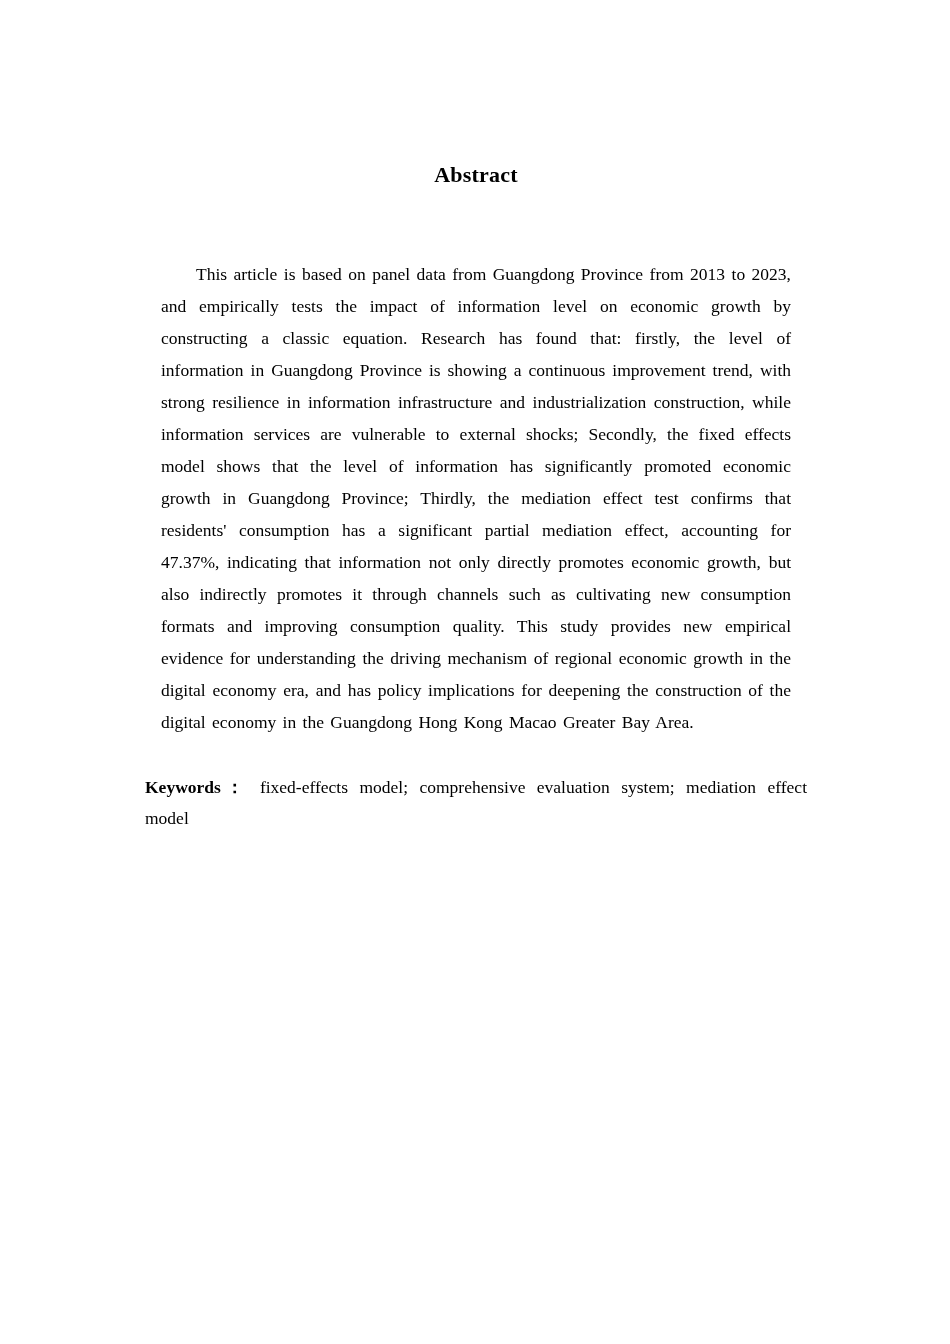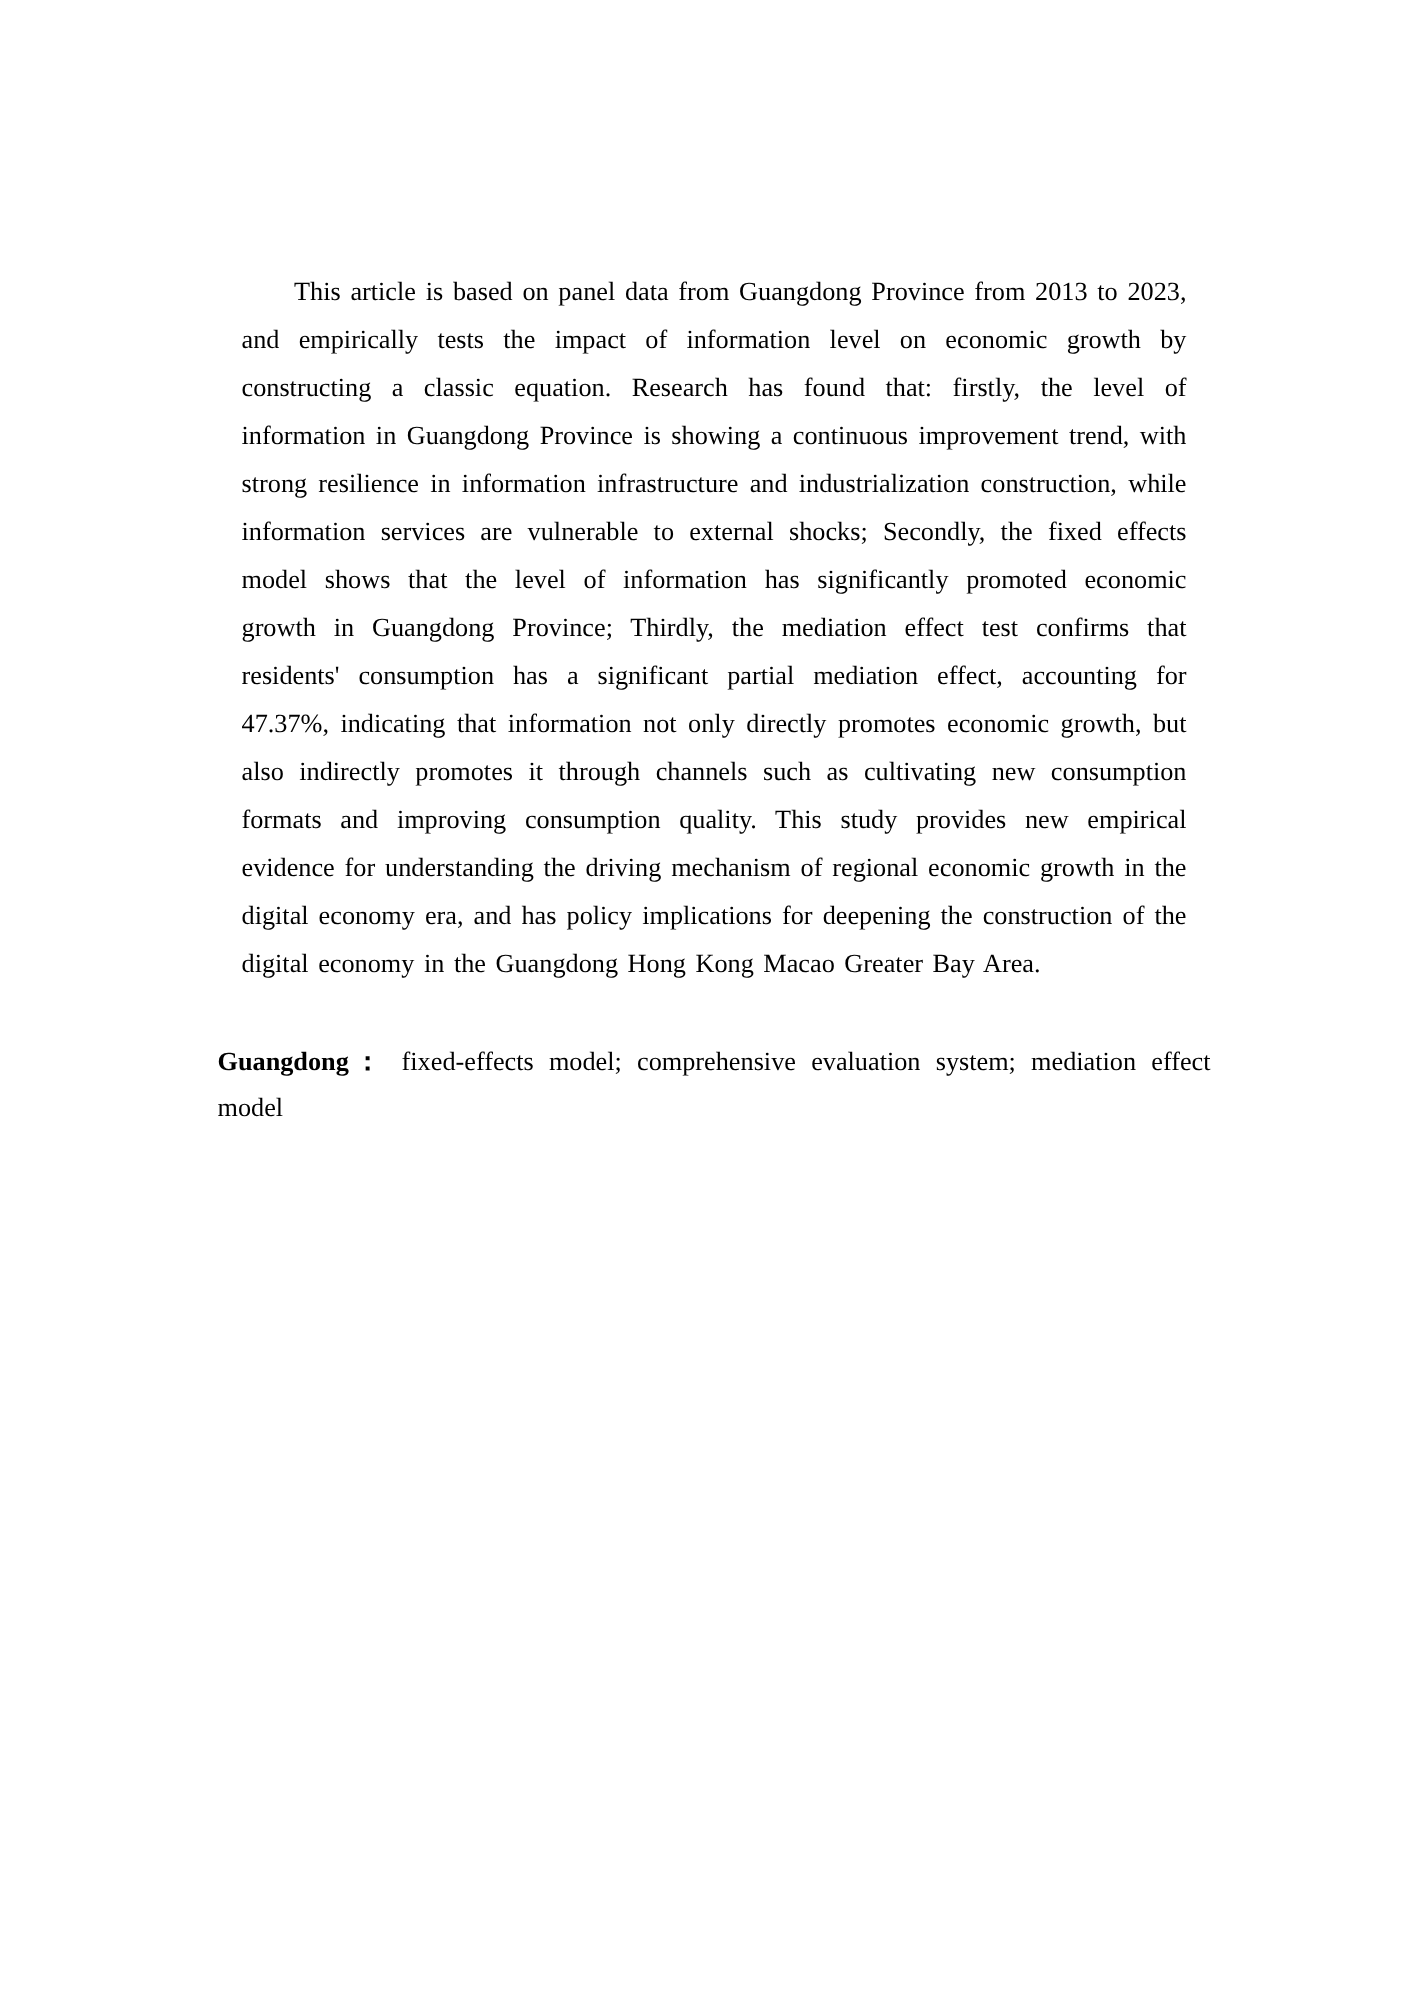--- a/index.html
+++ b/index.html
@@ -40,19 +40,20 @@
     word-spacing: 2px;
   }
   .kw-label {
     font-weight: bold;
   }
 </style>
 </head>
 <body>
 
 <div class="page">
+  <h1 class="title">Abstract</h1>
 
   <p class="body-text">This article is based on panel data from Guangdong Province from 2013 to 2023, and empirically tests the impact of information level on economic growth by constructing a classic equation. Research has found that: firstly, the level of information in Guangdong Province is showing a continuous improvement trend, with strong resilience in information infrastructure and industrialization construction, while information services are vulnerable to external shocks; Secondly, the fixed effects model shows that the level of information has significantly promoted economic growth in Guangdong Province; Thirdly, the mediation effect test confirms that residents' consumption has a significant partial mediation effect, accounting for 47.37%, indicating that information not only directly promotes economic growth, but also indirectly promotes it through channels such as cultivating new consumption formats and improving consumption quality. This study provides new empirical evidence for understanding the driving mechanism of regional economic growth in the digital economy era, and has policy implications for deepening the construction of the digital economy in the Guangdong Hong Kong Macao Greater Bay Area.</p>
 
   <p class="keywords">
-    <span class="kw-label">Guangdong：</span><span> fixed-effects model; comprehensive evaluation system; mediation effect model</span>
+    <span class="kw-label">Keywords：</span><span> fixed-effects model; comprehensive evaluation system; mediation effect model</span>
   </p>
 </div>
 
 </body></html>

